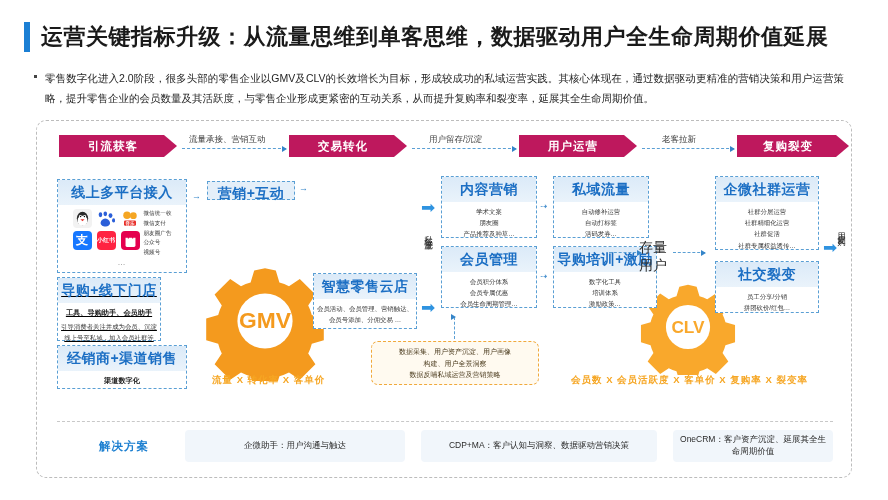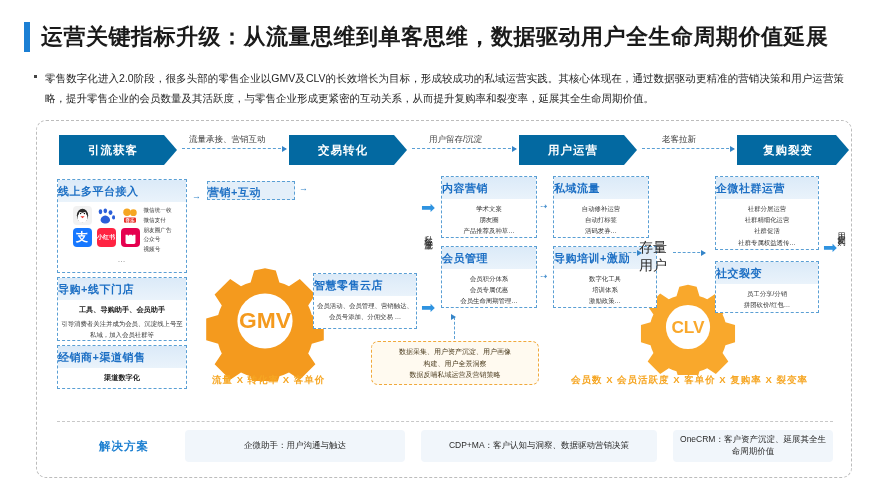--- a/index.html
+++ b/index.html
@@ -20,43 +20,43 @@
   .lead-txt { font-size: 10.5px; line-height: 1.95; color: #1f1f1f; text-align: justify; }
   
   .panel {
     position: absolute; left: 36px; top: 120px; width: 816px; height: 358px;
     border: 1px dashed #bcbcbc; border-radius: 10px; background: #ffffff;
   }
   .wm { position:absolute; right:26px; bottom:14px; font-size:13px; color:#eef2f6; font-weight:bold; letter-spacing:2px;}
   
   .stages { position: absolute; left: 0; top: 14px; width: 100%; height: 34px; }
   .chev {
-    position: absolute; top: 0; height: 30px; background: #0369a1; color: #fff;
+    position: absolute; top: 0; height: 22px; background: #be185d; color: #fff;
     font-size: 11.5px; font-weight: bold; display: flex; align-items: center; justify-content: center;
     clip-path: polygon(0 0, calc(100% - 13px) 0, 100% 50%, calc(100% - 13px) 100%, 0 100%);
     letter-spacing: 1px; padding-right: 10px;
   }
   .arrowlbl { position: absolute; font-size: 8.5px; color: #3f3f3f; top: -1px; white-space: nowrap; }
   .dashline { position: absolute; top: 13px; height: 0; border-top: 1px dashed #5a9fd4; }
   .dashline:after {
     content: ''; position: absolute; right: -1px; top: -3px;
     border-left: 5px solid #3585c9; border-top: 3px solid transparent; border-bottom: 3px solid transparent;
   }
   
   .gear { position: absolute; }
   .gear text { font-family: "Liberation Sans", sans-serif; font-weight: bold; }
   
   .card {
     position: absolute; border: 1px dashed #5a9fd4; background: #fff;
     display: flex; flex-direction: column; align-items: center;
   }
   .card-h {
     width: 100%; background: linear-gradient(to bottom,#dbeaf8,#eaf3fb);
-    color: #1c6fc4; font-weight: bold; 
-    font-size: 11px; padding: 3.5px 0; letter-spacing: .5px;
+    color: #1c6fc4; font-weight: bold; text-align: center;
+    font-size: 14px; padding: 3.5px 0; letter-spacing: .5px;
   }
   .card-b { font-size: 6.4px; color: #333; line-height: 1.75; text-align: center; padding: 4px 3px; }
   .card-b.strong { font-weight: bold; font-size: 7.2px; color:#1a1a1a; padding-bottom:1px;}
   
   .mini-arrow { position: absolute; font-size: 9px; color: #3585c9; }
   .blue-fat-arrow { position: absolute; color: #2f93e0; font-size: 17px; line-height: 1; }
   .vtext { position: absolute; font-size: 8.5px; color: #2a2a2a; writing-mode: vertical-rl; letter-spacing: 2px; font-weight:500;}
   .formula { position: absolute; color: #f6a623; font-weight: bold; font-size: 9.5px; white-space: nowrap; letter-spacing: 1px; }
   .orangebox {
     position: absolute; border: 1px dashed #f0a93c; border-radius: 7px; background: #fffaf0;
@@ -172,21 +172,21 @@
       </div>
       <div class="ico-side" style="white-space:pre-line;">微信统一收
 微信支付
 朋友圈广告
 公众号
 视频号</div>
     </div>
     <div class="dots">…</div>
   </div>
 
-  <div class="card" style="left:20px;top:156px;width:130px;height:64px;">
+  <div class="card" style="left:20px;top:156px;width:104px;height:64px;text-decoration:underline;">
     <div class="card-h">导购+线下门店</div>
     <div class="card-b strong">工具、导购助手、会员助手</div>
     <div class="card-b" style="padding-top:0">引导消费者关注并成为会员、沉淀线上号至私域，加入会员社群等</div>
   </div>
 
   <div class="card" style="left:20px;top:224px;width:130px;height:44px;">
     <div class="card-h">经销商+渠道销售</div>
     <div class="card-b strong">渠道数字化</div>
   </div>
 

